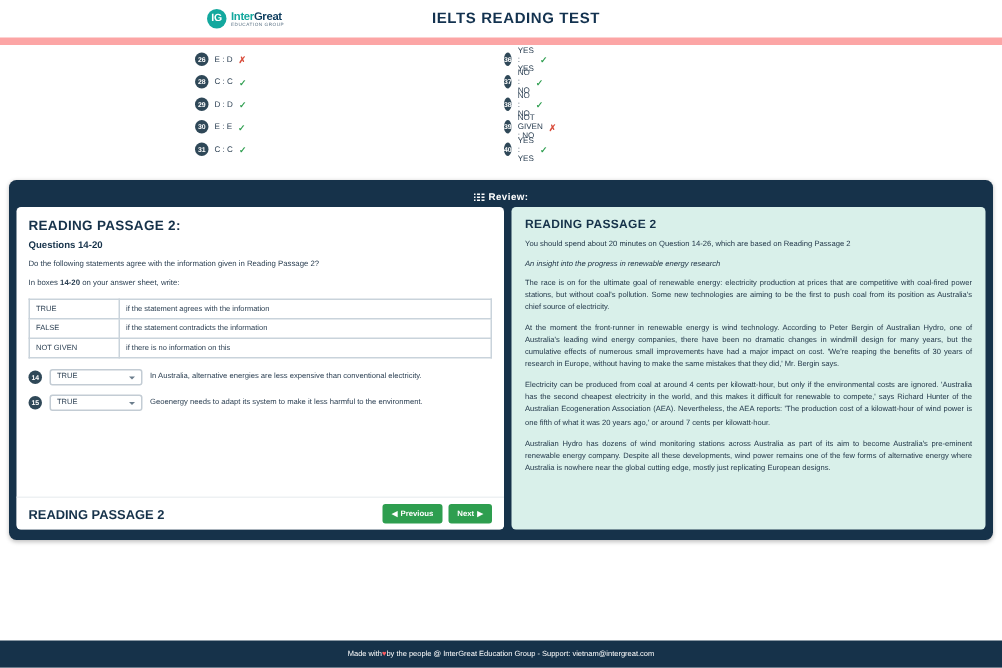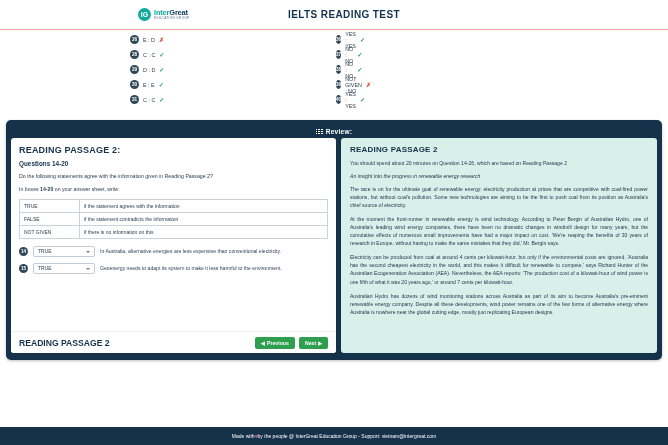--- a/index.html
+++ b/index.html
@@ -14,21 +14,21 @@
     overflow: hidden;
   }
 
   
   .header {
     height: 30px;
     background: #ffffff;
     display: flex;
     align-items: center;
     position: relative;
-    border-bottom: 1px solid #fca5a5;
+    border-bottom: 5px solid #fca5a5;
   }
   .logo-wrap {
     display: flex; align-items: center; gap: 3px;
     margin-left: 138px;
   }
   .logo-mark {
     width: 13px; height: 13px; border-radius: 50%;
     background: #13a89e;
     display: flex; align-items: center; justify-content: center;
     color: #fff; font-size: 7px; font-weight: bold;

